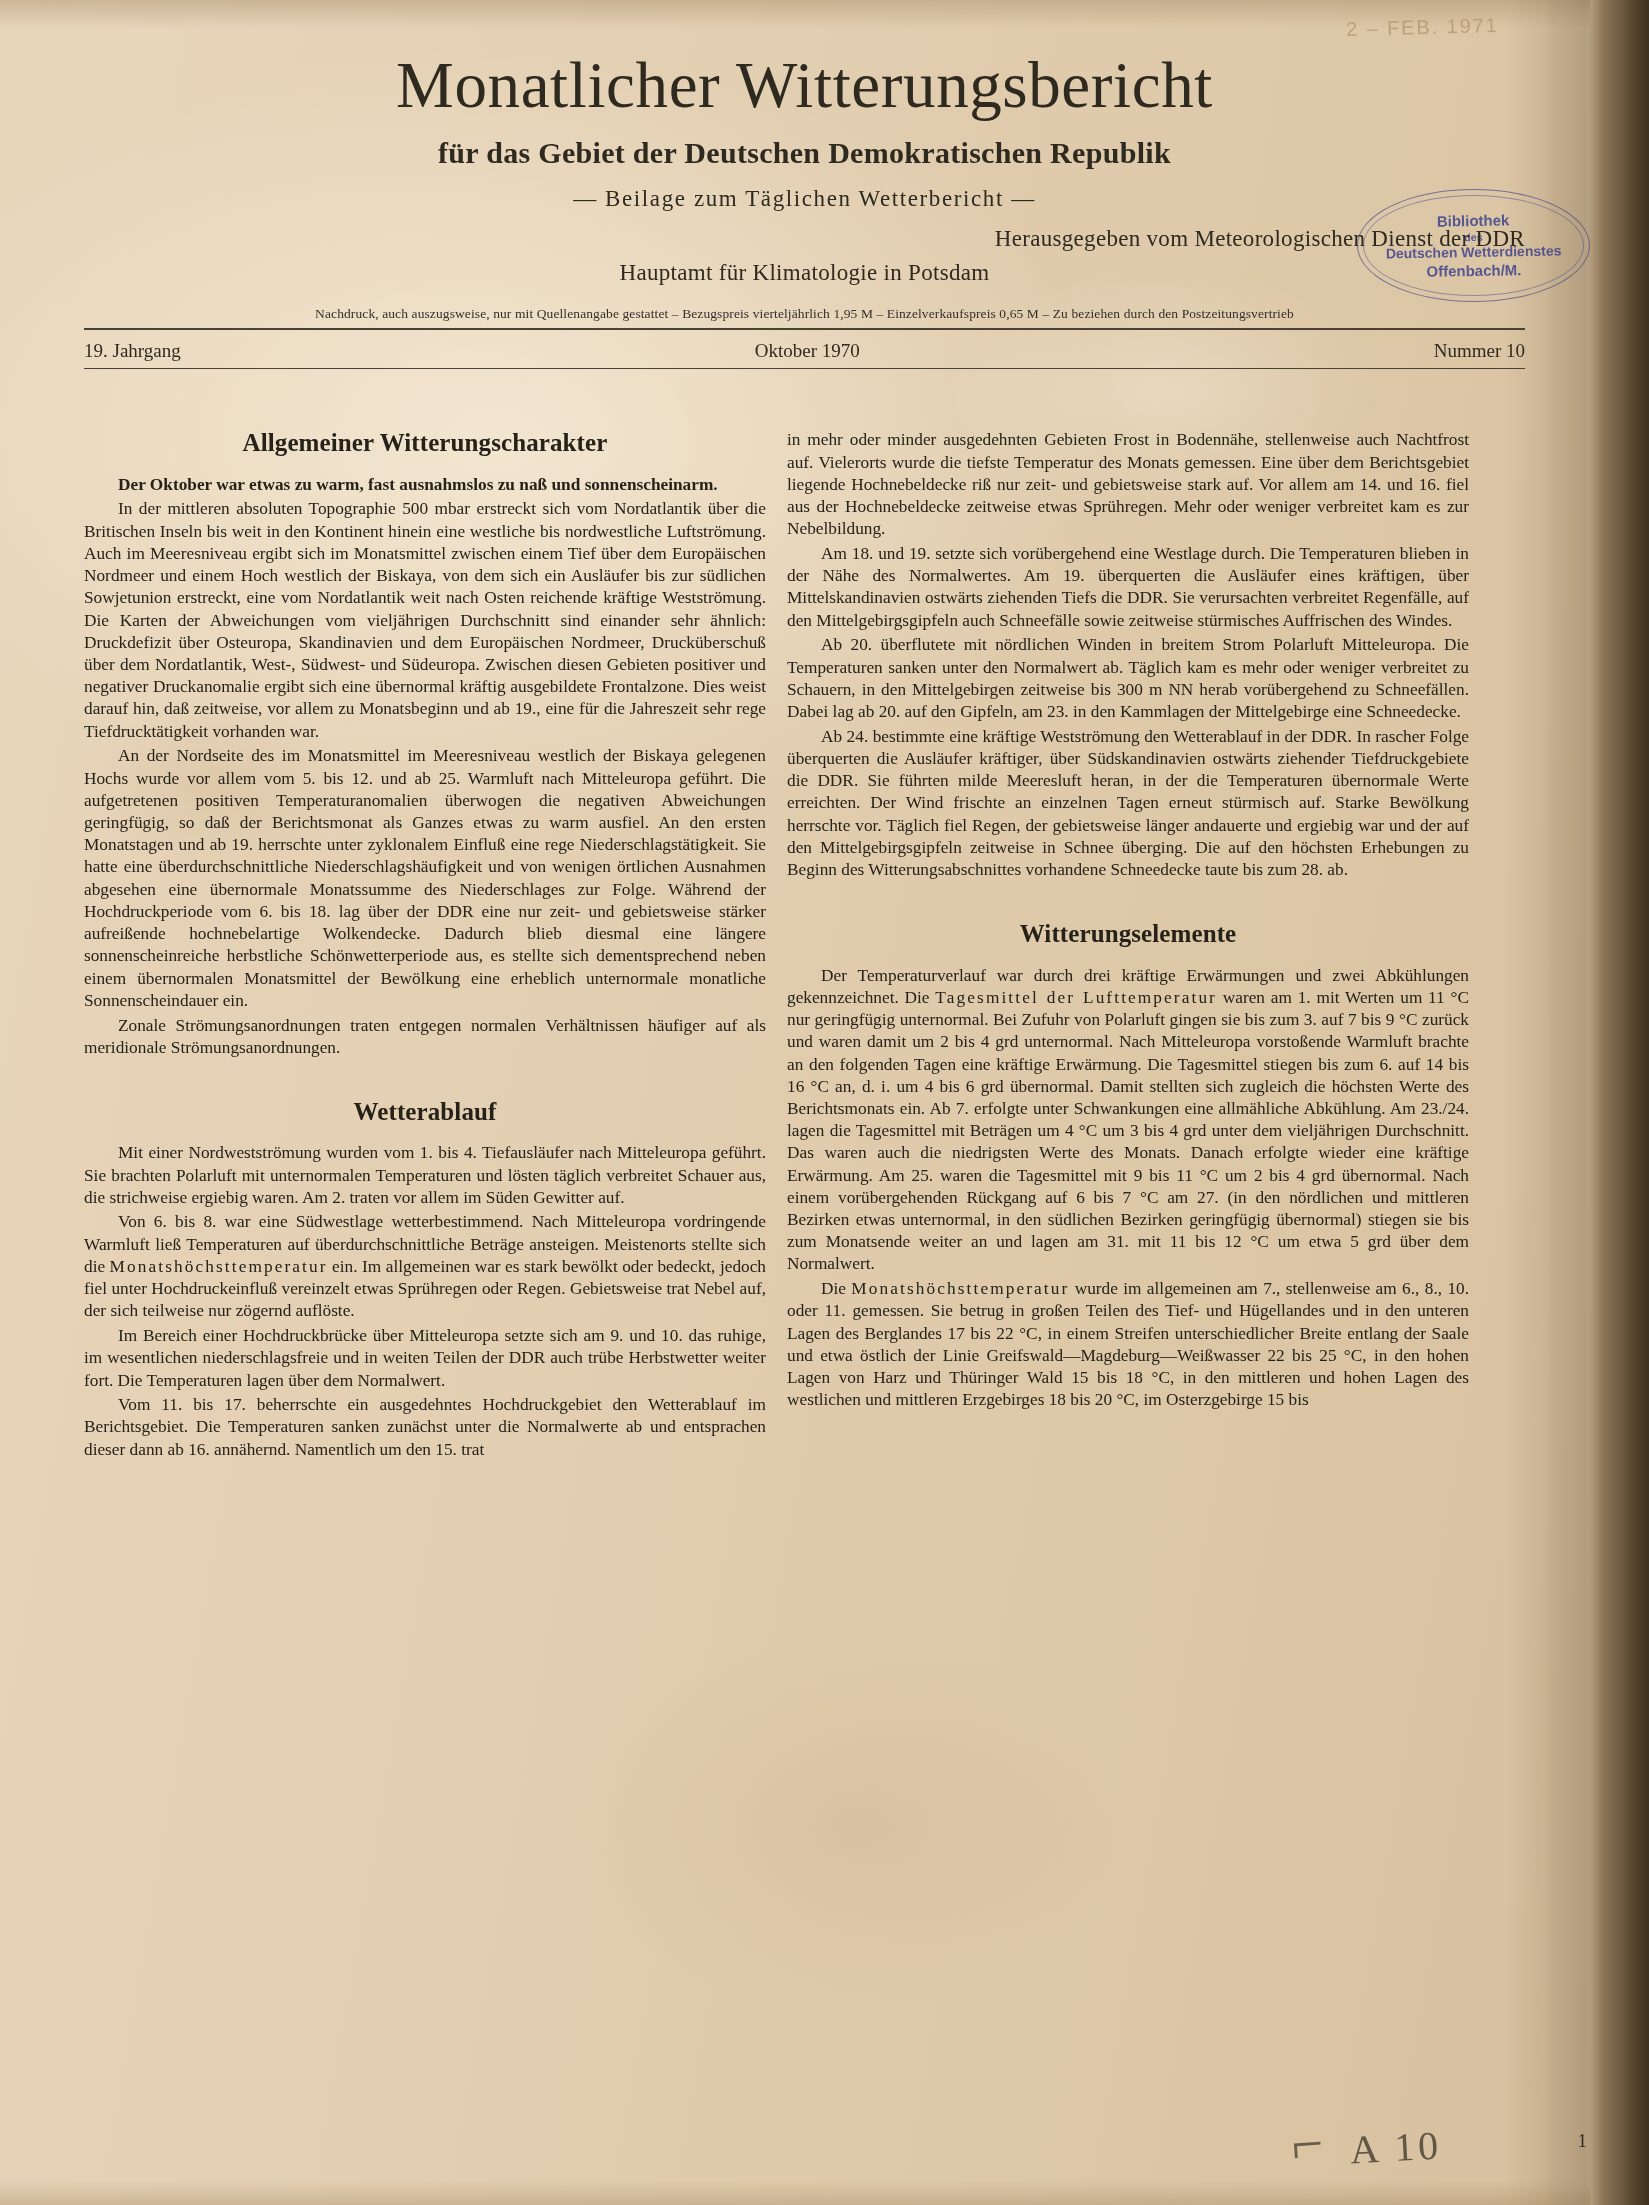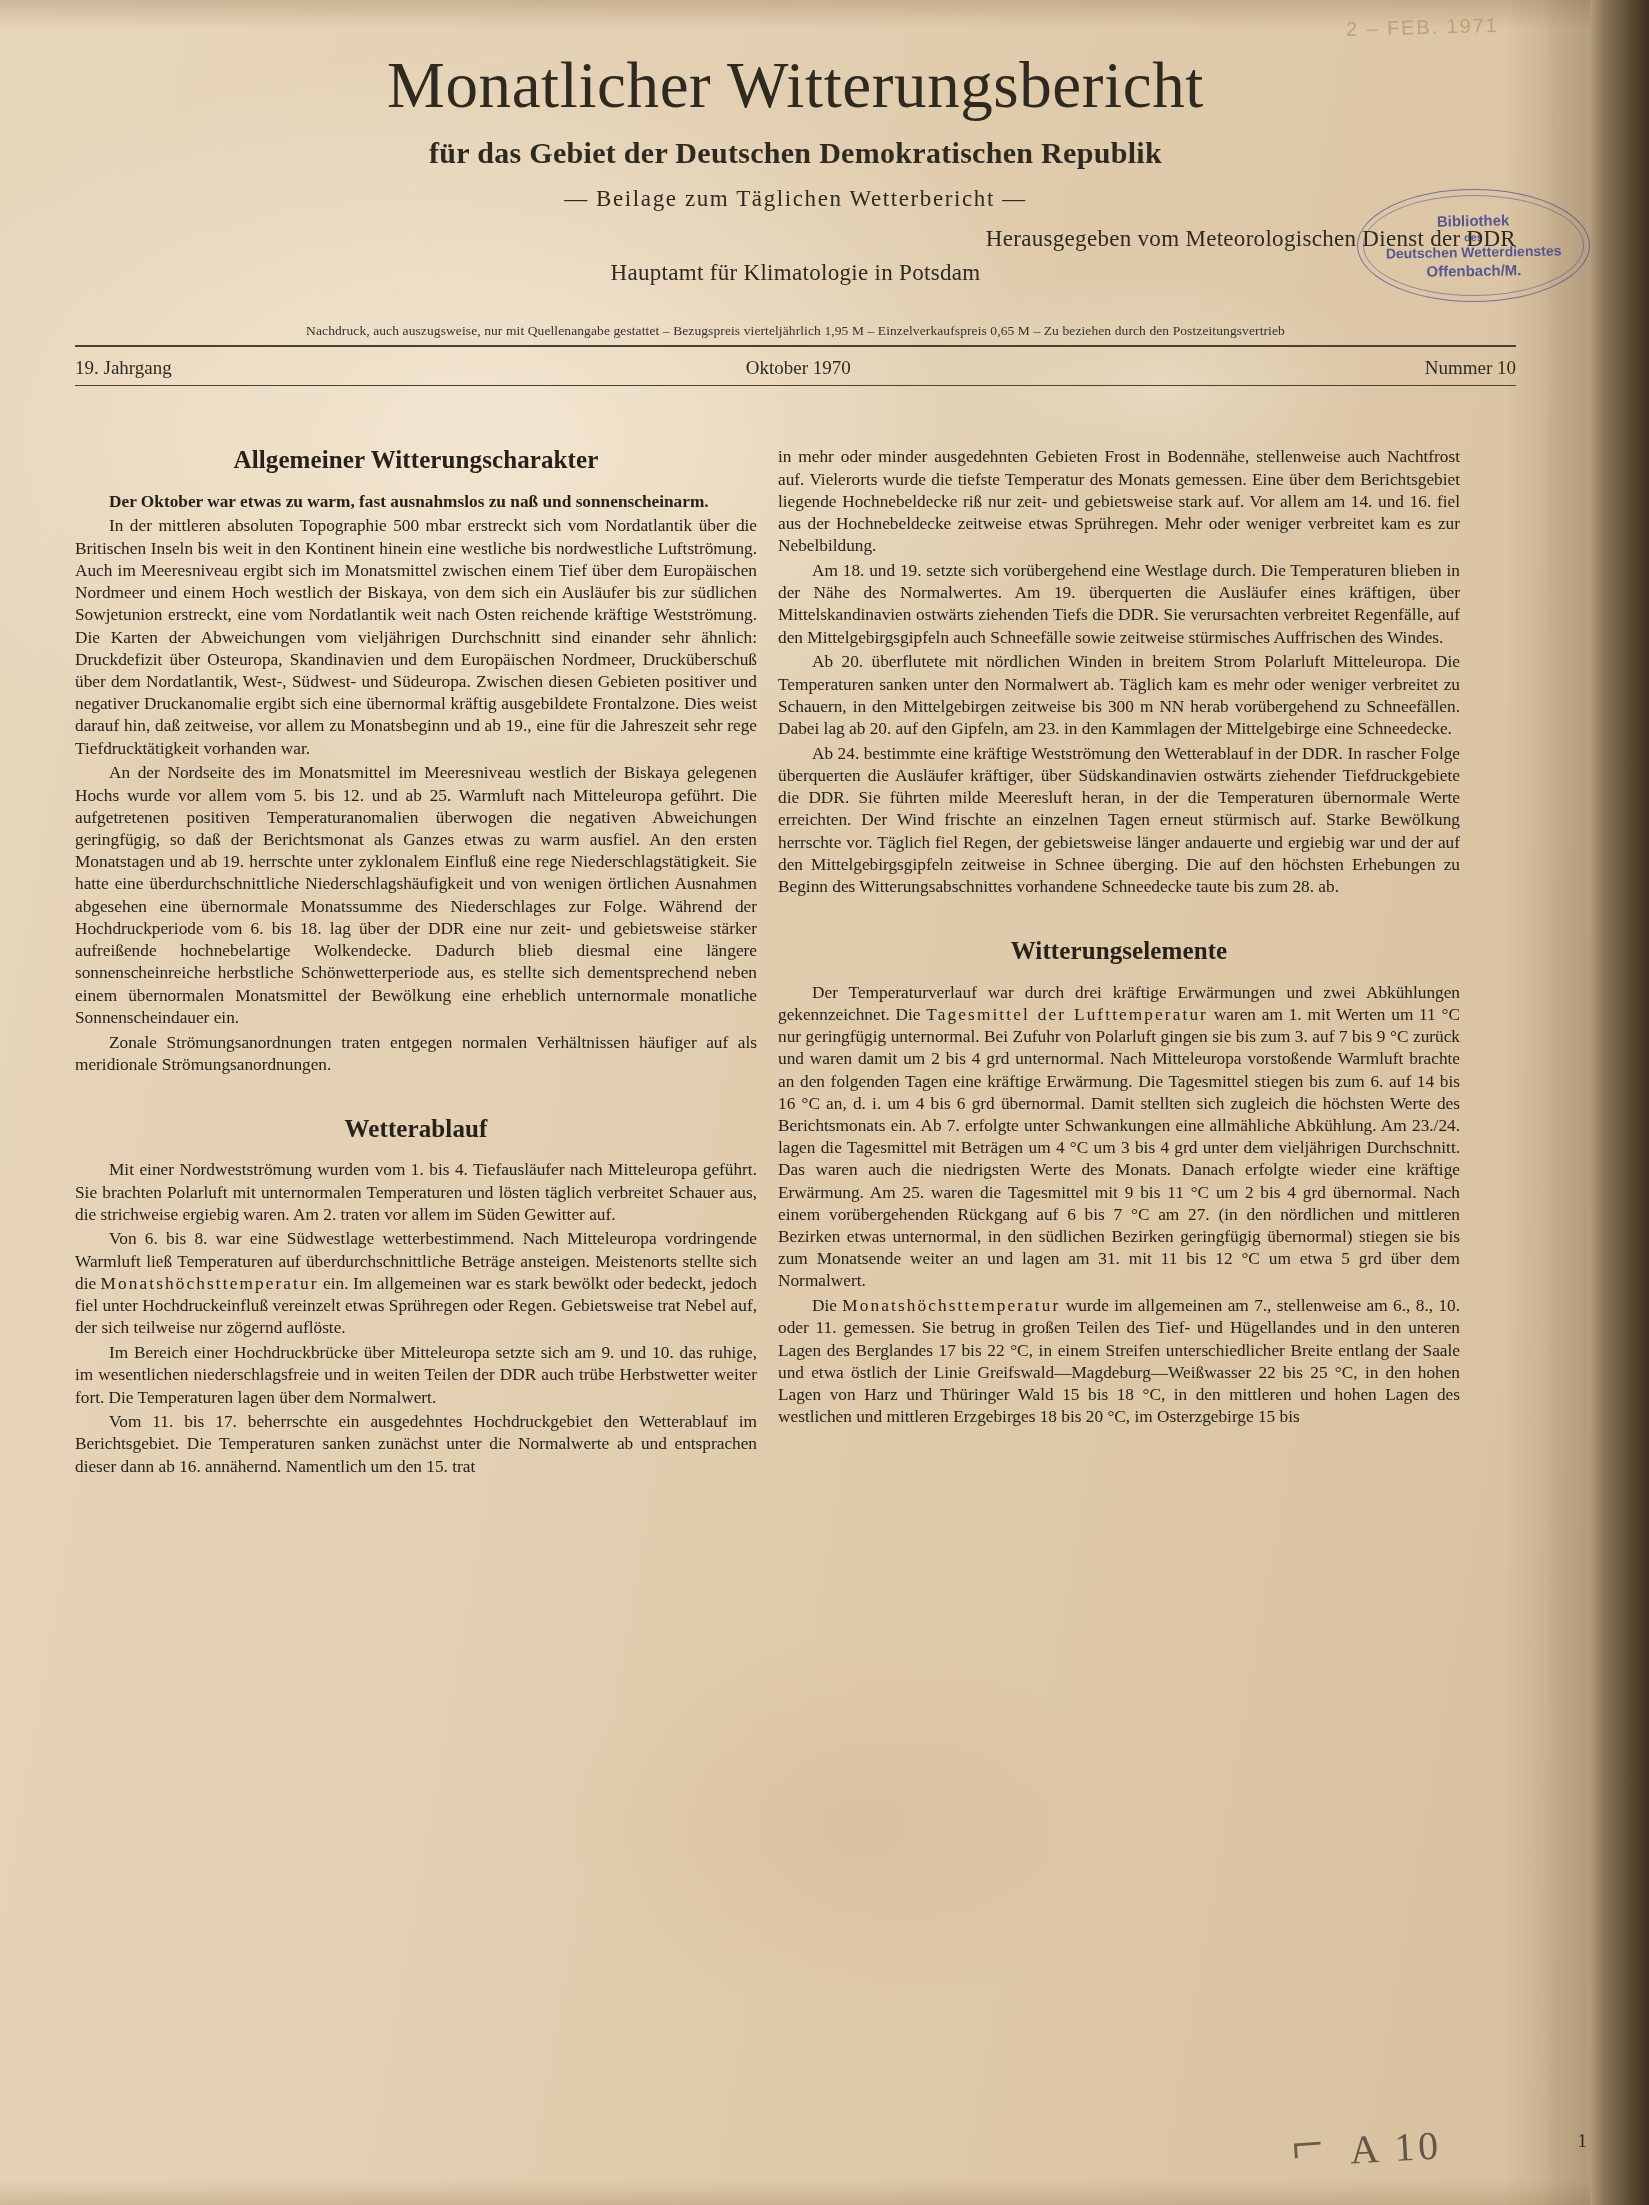--- a/index.html
+++ b/index.html
@@ -23,39 +23,39 @@
     background:linear-gradient(90deg, #b49d7e 0%, #8d7557 22%, #6b583e 55%, #4f4029 78%, #3b2f1e 100%);
   }
   #binding-shadow {
     position:absolute; top:0; right:60px; width:44px; height:2205px;
     background:linear-gradient(90deg, rgba(90,70,45,0) 0%, rgba(90,70,45,0.30) 100%);
   }
   
   .blotch { position:absolute; border-radius:50%; pointer-events:none; }
   
   #sheet {
-    position:absolute; left:75px; top:38px; width:1441px; height:2120px;
+    position:absolute; left:84px; top:38px; width:1441px; height:2120px;
   }
   
   .masthead { text-align:center; color:#2f2a20; }
   #main-title {
     font-size:65px; line-height:1.0; letter-spacing:0.6px;
     font-weight:400; margin:15px 0 0 0;
     font-family:"Liberation Serif", serif;
   }
   #subtitle-1 {
     font-size:30px; font-weight:700; margin-top:17.6px; letter-spacing:0.3px;
   }
   #subtitle-2 {
     font-size:23px; margin-top:16.4px; letter-spacing:1.6px;
   }
   #subtitle-3 { font-size:23px; margin-top:14px; letter-spacing:0.3px;text-align:right; }
   #subtitle-4 { font-size:23px; margin-top:7.6px; letter-spacing:0.3px; }
   #copyline {
-    margin-top:37px; font-size:13.5px; text-align:center; letter-spacing:0.1px;
+    margin-top:20px; font-size:13.5px; text-align:center; letter-spacing:0.1px;
     color:#34302a;
   }
   .rule { height:1.9px; background:#4a4136; margin:6.3px 0 0 0; }
   .rule.thin { height:1.3px; }
   #issue-row {
     display:flex; justify-content:space-between; align-items:baseline;
     font-size:19px; margin-top:10px; color:#2f2a20;
   }
   #issue-row .mid { flex:1; text-align:center; }
   

